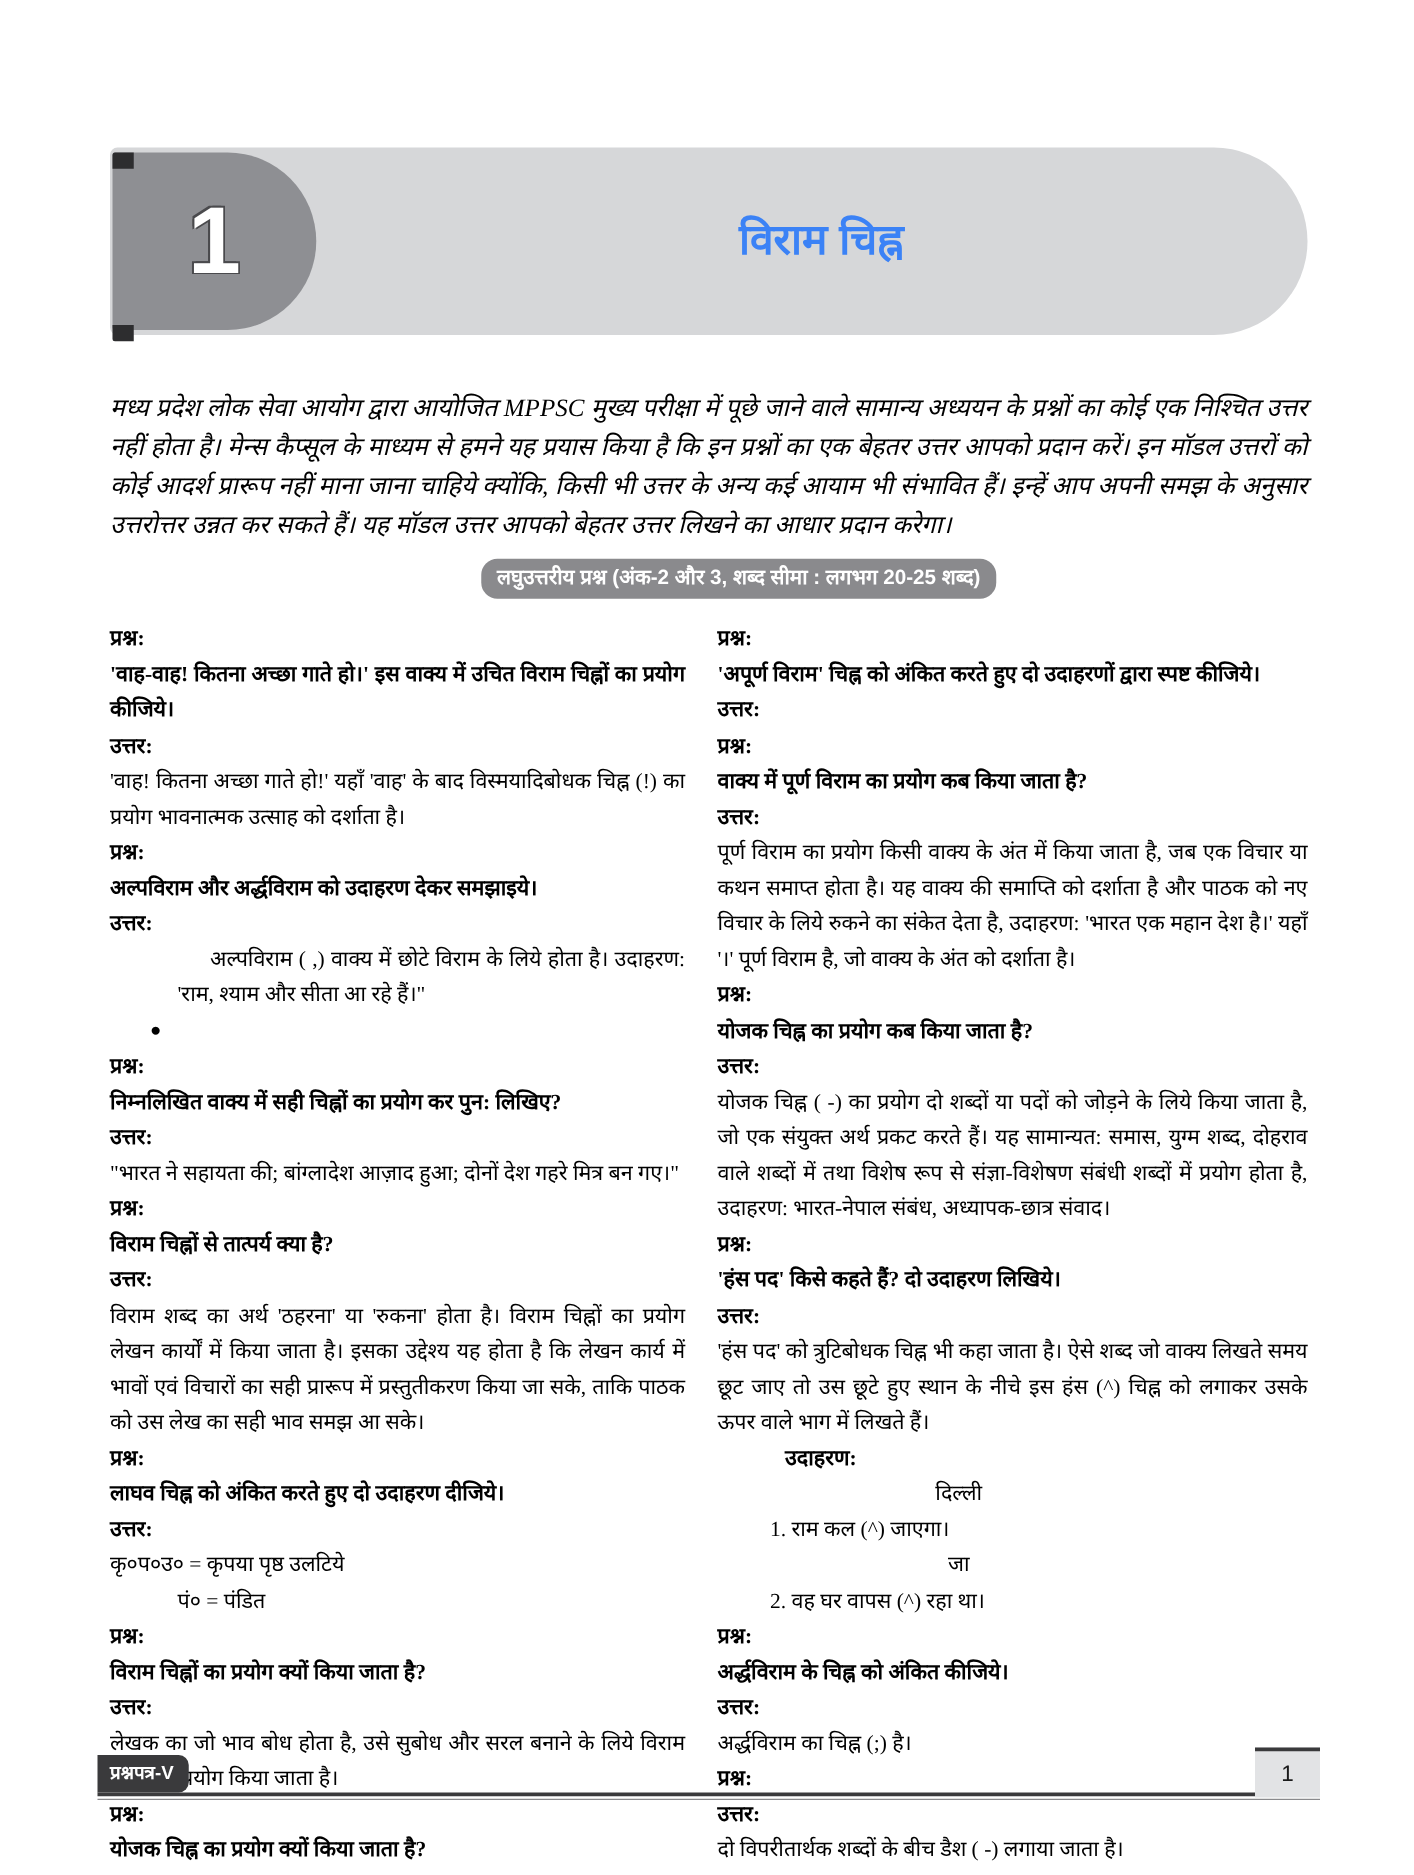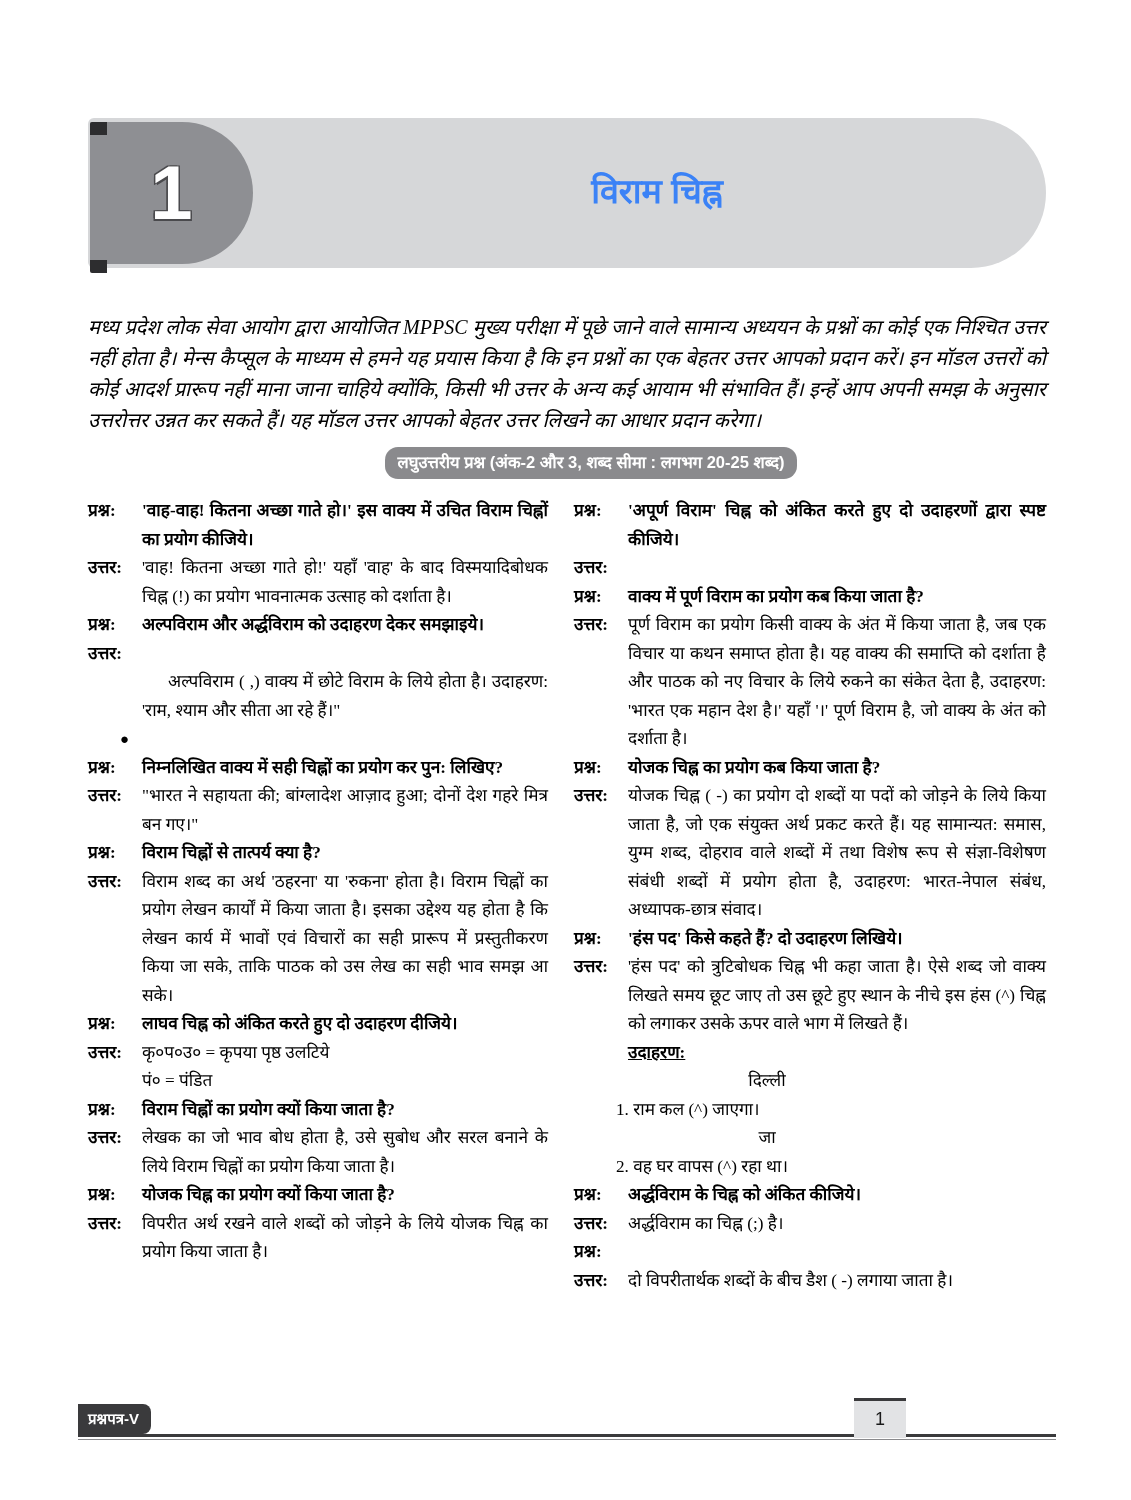--- a/index.html
+++ b/index.html
@@ -160,20 +160,21 @@
   }
   .col-left  { left: 88px; }
   .col-right { left: 574px; width: 472px; }
 
   .qa { margin: 0; }
 
   .qline, .aline {
     display: flex;
     align-items: flex-start;
     margin: 0;
+    flex-direction: column;
   }
   .lbl {
     flex: 0 0 auto;
     font-weight: 700;
     white-space: nowrap;
     font-family: "Liberation Serif", serif;
   }
   .lbl-q { min-width: 54px; }
   .lbl-a { min-width: 54px; }
   .body-txt {
@@ -215,29 +216,28 @@
   .centered-word {
     text-align: center;
     padding-right: 86px;
   }
   .numbered-ex {
     padding-left: 42px;
   }
   .sub-head {
     padding-left: 54px;
     font-weight: 700;
-    text-decoration: underline;
   }
 
   
   .footer {
     position: absolute;
     left: 78px;
     top: 1398px;
-    width: 828px;
+    width: 978px;
     height: 46px;
   }
   .footer-rule {
     position: absolute;
     left: 0;
     top: 36px;
     width: 978px;
     height: 3px;
     background: #3a3a3c;
   }

